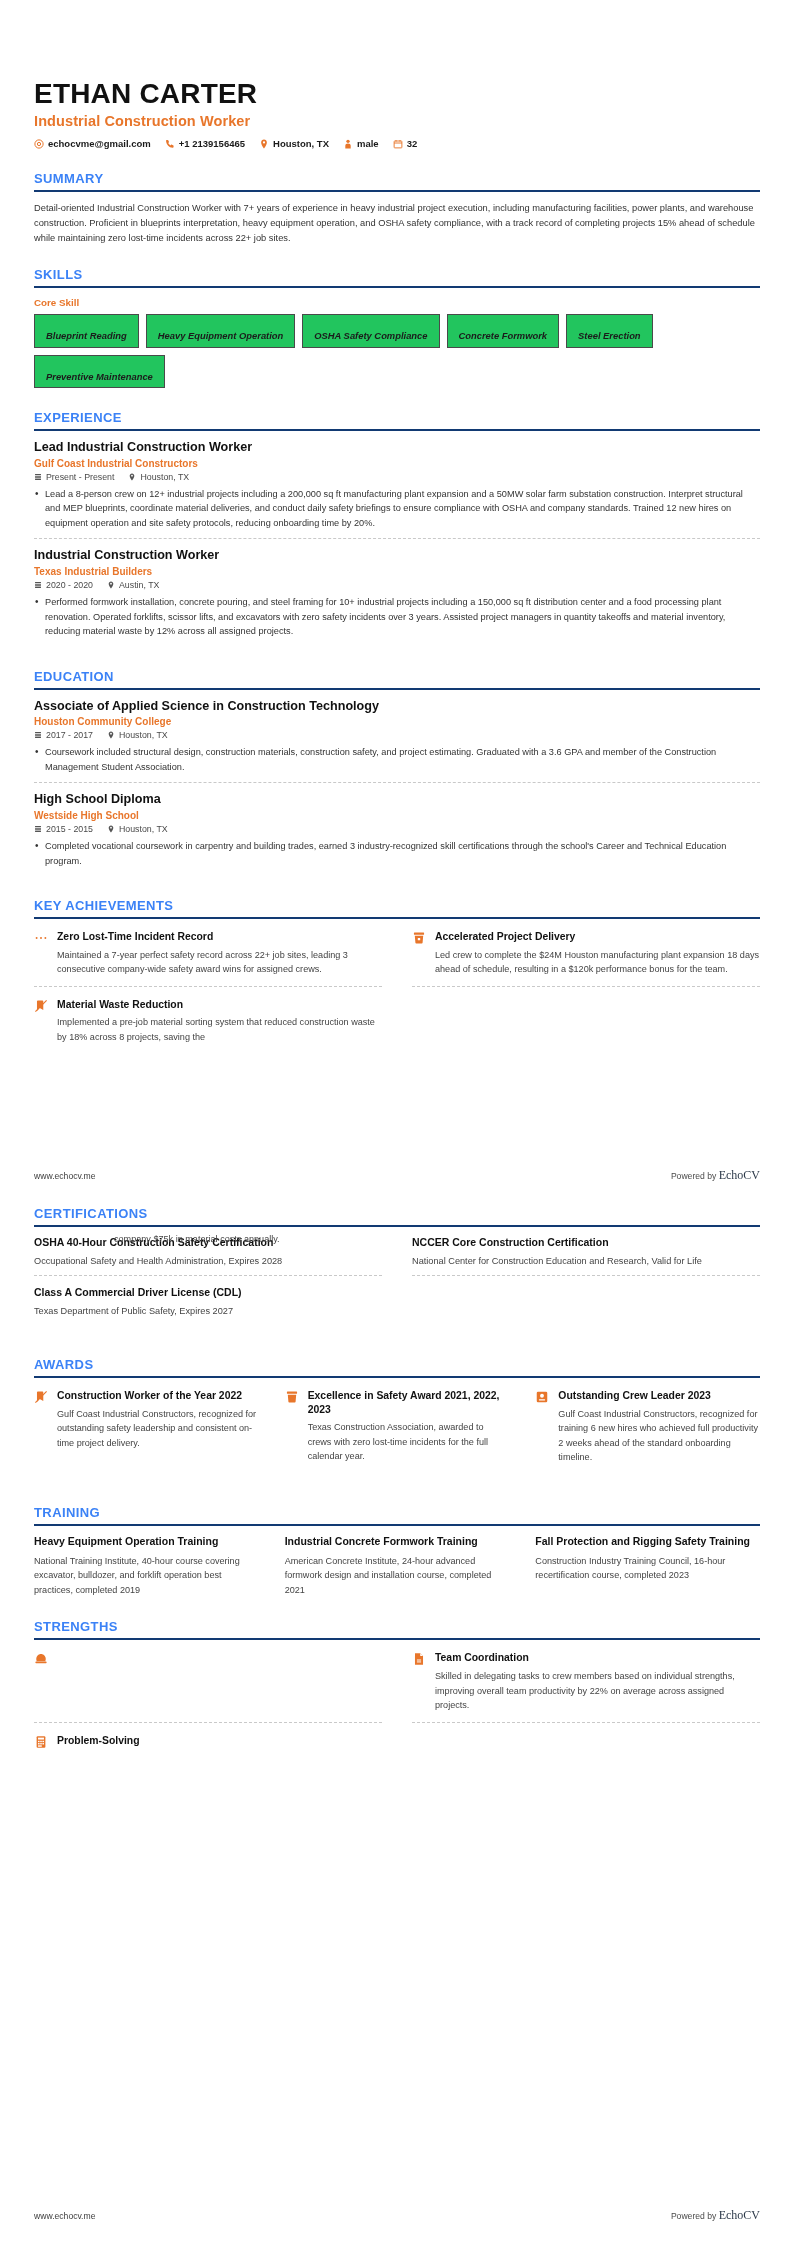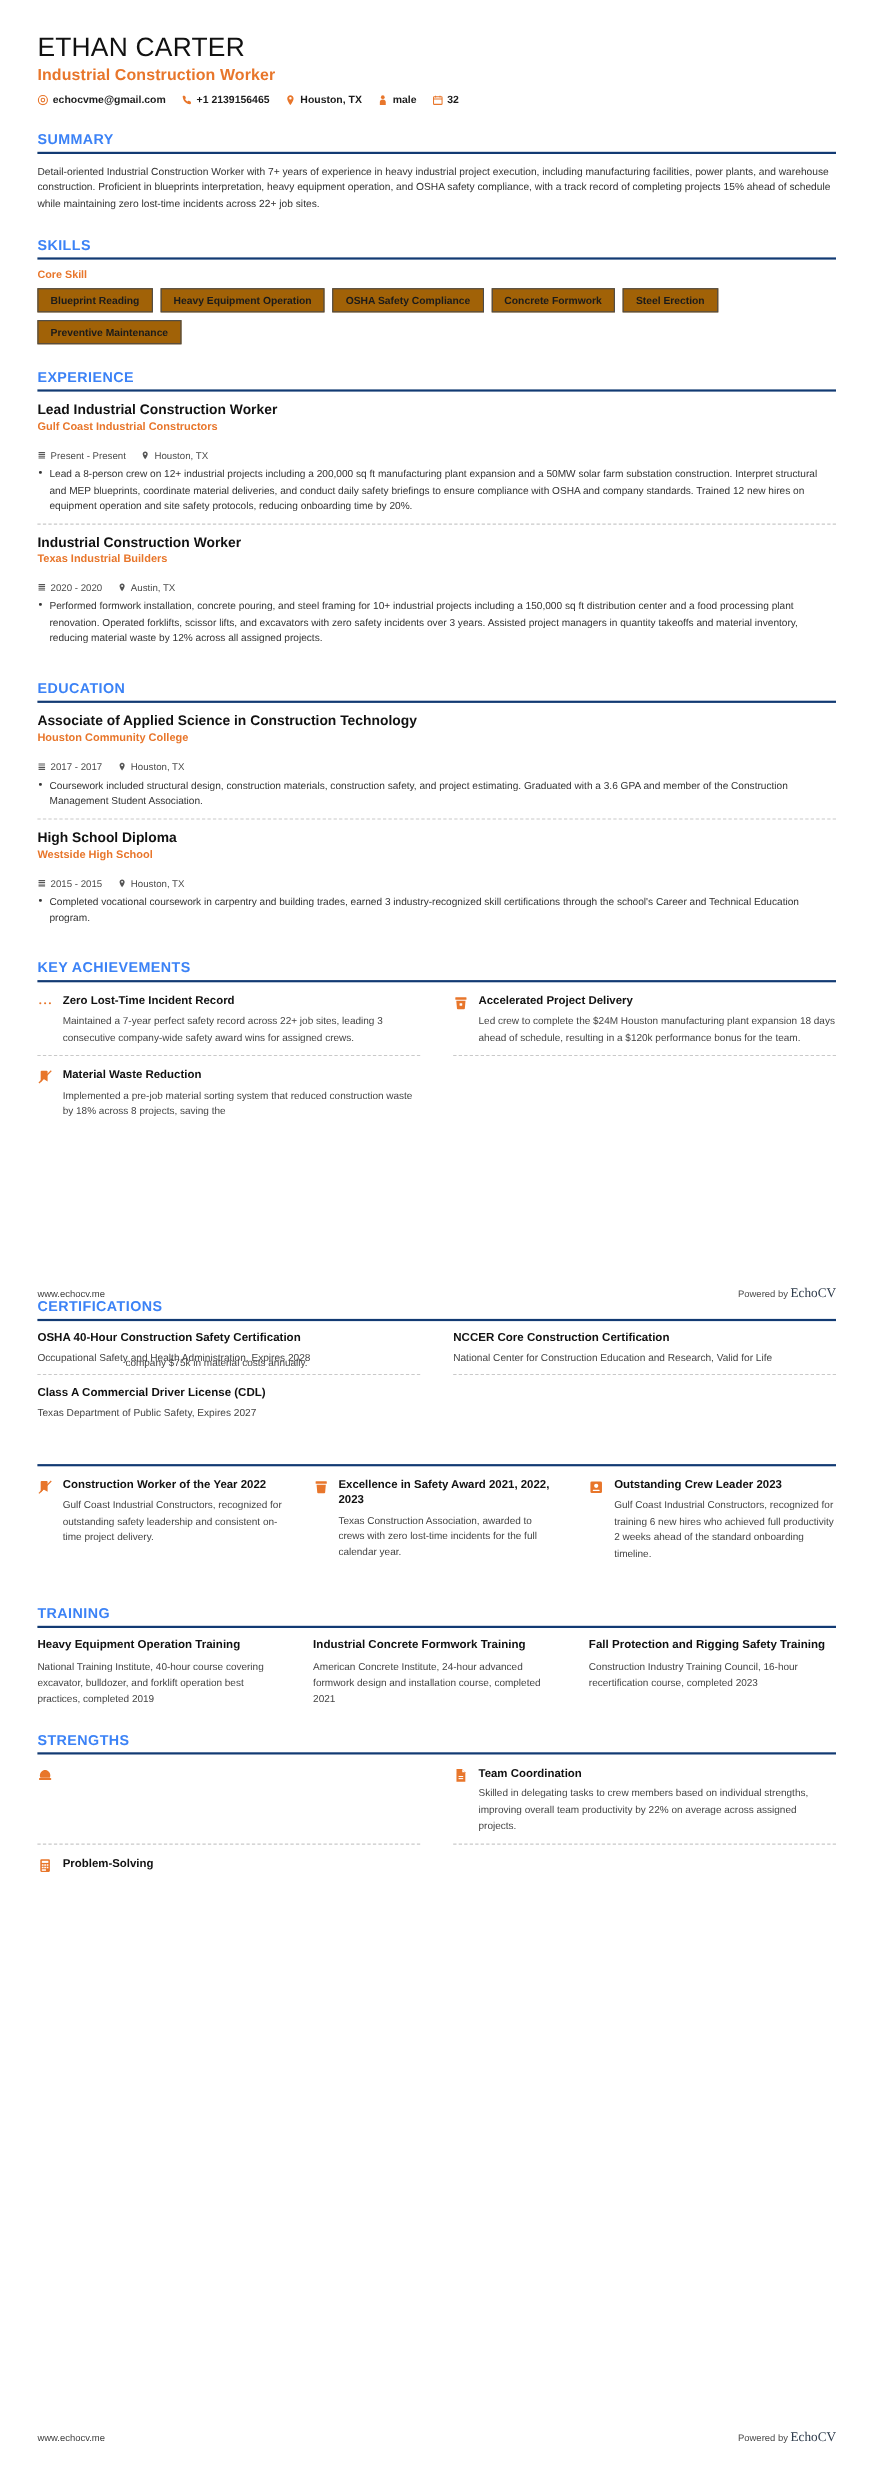--- a/index.html
+++ b/index.html
@@ -9,25 +9,26 @@
     font-family: "Liberation Sans", sans-serif;
     color: #2b2b2b;
   }
   body { width: 794px; min-height: 2246px; position: relative; }
 
   .page { padding: 0 34px; }
 
   
   .header { padding-top: 30px; }
   .name {
-    font-size: 24px;
-    font-weight: normal;
+    font-size: 28px;
+    font-weight: bold;
     letter-spacing: 0.2px;
     color: #111111;
     line-height: 1.15;
+    margin-top: 48px;
   }
   .job-title {
     font-size: 14.5px;
     font-weight: bold;
     color: #e8762b;
     margin-top: 3px;
     letter-spacing: .1px;
   }
   .contact-row {
     display: flex;
@@ -69,26 +70,27 @@
   
   .skill-group-label {
     font-size: 9.8px;
     font-weight: bold;
     color: #e8762b;
     margin-bottom: 6px;
   }
   .chips { display: flex; flex-wrap: wrap; gap: 7px; }
   .chip {
     border: 1px solid #4a4a4a;
-    padding: 5px 11px 5px 11px;
+    padding: 16px 11px 5px 11px;
     font-size: 9.4px;
     font-weight: bold;
     color: #1b1b1b;
     line-height: 1.1;
-    background: #a16207;
+    background: #22c55e;
+    font-style: italic;
   }
 
   
   .entry { padding-bottom: 8px; }
   .entry + .entry { border-top: 1px dashed #c9c9c9; padding-top: 9px; }
   .entry-title {
     font-size: 12.6px;
     font-weight: bold;
     color: #111111;
     line-height: 1.25;
@@ -96,21 +98,21 @@
   .entry-org {
     font-size: 10px;
     font-weight: bold;
     color: #e8762b;
     margin-top: 2px;
   }
   .entry-meta {
     display: flex;
     align-items: center;
     gap: 14px;
-    margin-top: 15px;
+    margin-top: 3px;
     font-size: 8.8px;
     color: #4a4a4a;
   }
   .meta-item { display: flex; align-items: center; gap: 4px; }
   .meta-ico { width: 8px; height: 8px; display: inline-flex; color: #555; }
   .meta-ico svg { width: 8px; height: 8px; display: block; }
 
   .bullets { margin-top: 5px; list-style: none; }
   .bullets li {
     position: relative;
@@ -499,20 +501,21 @@
         <div class="cert-sub">National Center for Construction Education and Research, Valid for Life</div>
       </div>
       <div class="cert-item no-rule">
         <div class="cert-title">Class A Commercial Driver License (CDL)</div>
         <div class="cert-sub">Texas Department of Public Safety, Expires 2027</div>
       </div>
     </div>
   </div>
 
   <div class="section">
+    <div class="section-title">AWARDS</div>
     <div class="section-rule"></div>
     <div class="grid3">
 
       <div class="ach-item no-rule">
         <span class="ach-ico">
           <svg viewBox="0 0 16 16" fill="currentColor">
               <path d="M3.4 1.6h6.2a1 1 0 011 1v10.1L6.5 10.3 3.4 13.7V2.6a1 1 0 011-1z"></path>
               <path d="M1.6 14.4L14.4 1.6" stroke="currentColor" stroke-width="1.3" fill="none"></path>
             </svg>
         </span>

